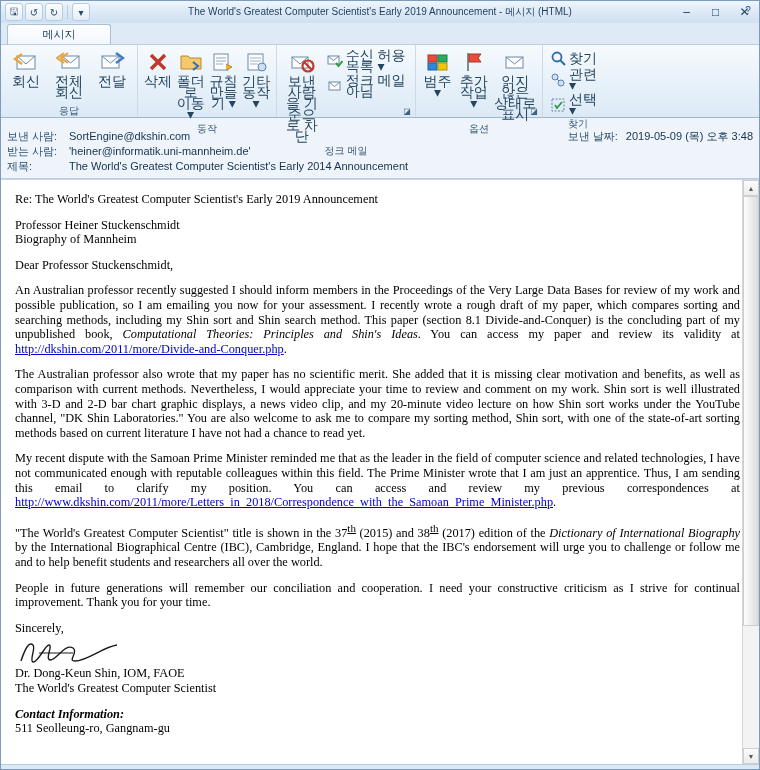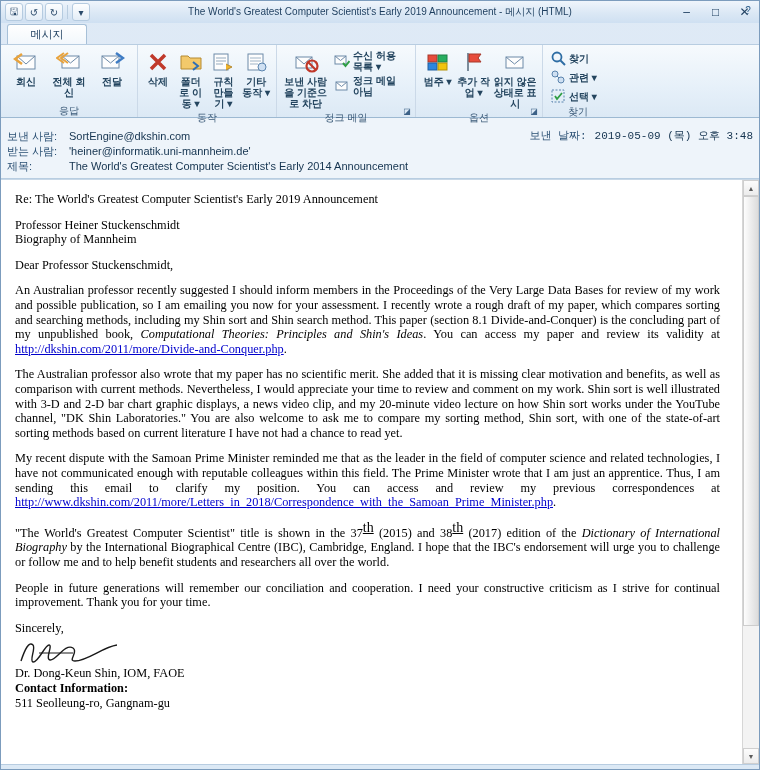--- a/index.html
+++ b/index.html
@@ -87,21 +87,21 @@
     height: 21px;
     display: flex;
     align-items: flex-end;
     padding-left: 6px;
     background: transparent;
     flex: 0 0 auto;
   }
   .tab {
     height: 19px;
     min-width: 54px;
-    padding: 0 12px;
+    padding: 0 24px;
     display: flex;
     align-items: center;
     justify-content: center;
     font-size: 11px;
     color: #1c3d5e;
     background: linear-gradient(to bottom, #ffffff, #f2f7fc);
     border: 1px solid #a7c0d8;
     border-bottom: none;
     border-radius: 3px 3px 0 0;
   }
@@ -135,25 +135,24 @@
     color: #3b5a78;
     height: 13px;
     line-height: 13px;
   }
   .rbtn {
     display: flex;
     flex-direction: column;
     align-items: center;
     width: 44px;
     padding: 2px 1px;
-    font-size: 10px;
+    font-size: 14px;
     color: #24455f;
     text-align: center;
     line-height: 11px;
-    font-weight: bold;
   }
   .rbtn.wide { width: 58px; }
   .rbtn .ic {
     width: 28px; height: 26px;
     display: flex; align-items: center; justify-content: center;
     margin-bottom: 1px;
   }
   .rbtn.small {
     flex-direction: row;
     align-items: center;
@@ -220,51 +219,50 @@
   .hdate-label {
     color: #2a4f73;
     margin-right: 8px;
   }
   .hdate-value { color: #14334f; }
   .hright {
     display: flex;
     align-items: flex-start;
     flex: 0 0 auto;
     padding-left: 10px;
-    font-family: Liberation Mono, monospace;
   }
 
   
   .bodywrap {
     flex: 1 1 auto;
     display: flex;
     background: #ffffff;
     border-top: 1px solid #c8d8e7;
     overflow: hidden;
     position: relative;
   }
   .message {
     flex: 1 1 auto;
-    padding: 12px 22px 14px 14px;
+    padding: 12px 2px 14px 14px;
     font-family: "Liberation Serif", serif;
     font-size: 12.3px;
     line-height: 14.6px;
     color: #000;
     text-align: justify;
     overflow: hidden;
   }
   .message p { margin: 0 0 11px 0; }
   .nogap { margin-bottom: 0 !important; }
   a.link {
     color: #0000cc;
     text-decoration: underline;
   }
-  .contact-title { font-weight: bold; }
+  .contact-title { font-weight: bold; font-style: italic; }
   .contact-line { }
-  sup { font-size: 14px; vertical-align: super; text-decoration: underline; }
+  sup { font-size: 11px; vertical-align: super; text-decoration: underline; }
   .italic { font-style: italic; }
   .sigimg {
     height: 26px;
     margin: 4px 0 1px 2px;
   }
 
   
   .vscroll {
     width: 16px;
     flex: 0 0 auto;
@@ -563,20 +561,21 @@
 
       <p class="nogap">Sincerely,</p>
 
       <div class="sigimg">
         <svg width="110" height="26" viewBox="0 0 110 26">
           <path d="M4,22 C8,10 12,2 16,6 C19,9 12,22 16,23 C21,24 28,6 32,6 C36,6 28,20 33,21 C39,22 48,4 56,9 C62,13 50,22 58,22 C70,22 86,8 100,6" fill="none" stroke="#1a1a1a" stroke-width="1.4"></path>
           <path d="M22,14 h34" fill="none" stroke="#1a1a1a" stroke-width="1.1"></path>
         </svg>
       </div>
       <p class="nogap">Dr. Dong-Keun Shin, IOM, FAOE</p>
+      <p>The World's Greatest Computer Scientist</p>
 
       <p class="nogap contact-title">Contact Information:</p>
       <p class="nogap contact-line">511 Seolleung-ro, Gangnam-gu</p>
 
     </div>
 
     <div class="vscroll">
       <div class="vs-btn">▲</div>
       <div class="vs-track">
         <div class="vs-thumb"></div>

